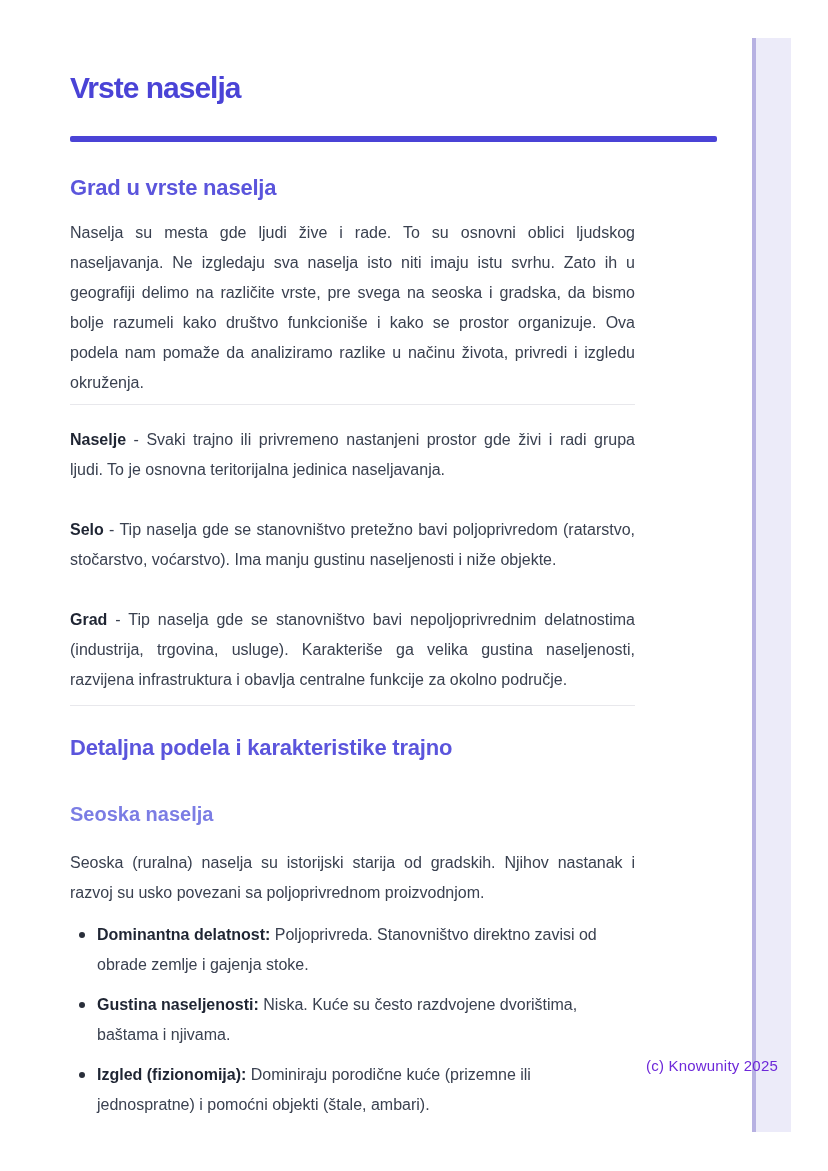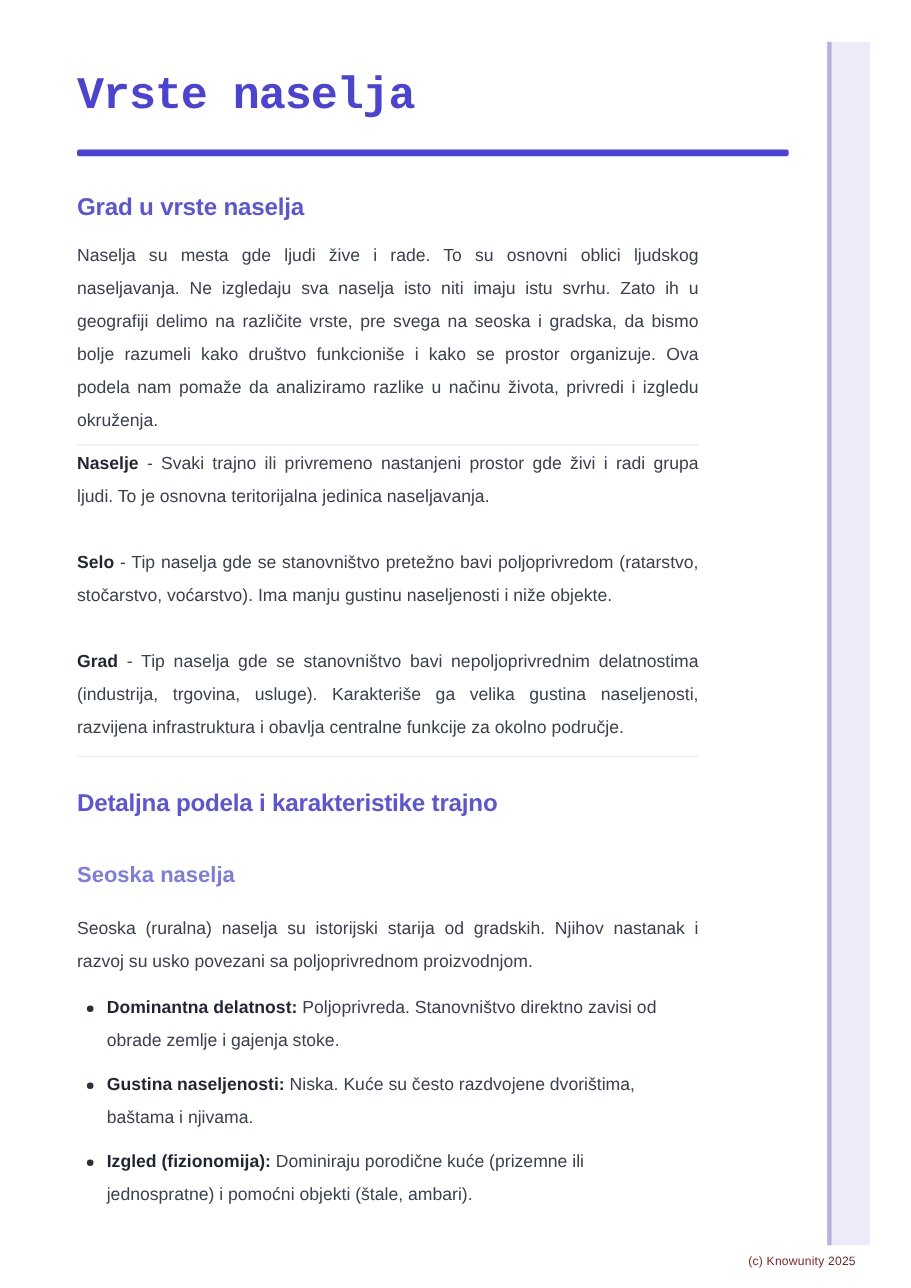--- a/index.html
+++ b/index.html
@@ -27,22 +27,22 @@
   .content {
     position: absolute;
     left: 70px;
     top: 0;
     width: 647px;
     z-index: 2;
   }
 
   h1.doc-title {
     margin-top: 64px;
-    font-family: Liberation Mono, monospace;
-    font-size: 41px;
+    font-family: Liberation Sans, sans-serif;
+    font-size: 30px;
     line-height: 48px;
     font-weight: bold;
     letter-spacing: -1px;
     color: #4a43d6;
   }
 
   .title-rule {
     margin-top: 24px;
     height: 6px;
     width: 647px;
@@ -72,21 +72,21 @@
 
   p.body-text {
     width: 565px;
     font-size: 16px;
     line-height: 30px;
     text-align: justify;
     color: #3a4150;
   }
   p.intro { margin-top: 16px; }
   p.term-def { margin-top: 30px; }
-  p.term-def.first { margin-top: 2px; }
+  p.term-def.first { margin-top: 20px; }
   p.after-sub { margin-top: 21px; text-align: justify; }
 
   strong.term, .list-title, strong.bullet-lead {
     font-weight: bold;
     color: #1f2533;
   }
 
   p.list-title-row {
     margin-top: 16px;
     font-size: 16px;
@@ -119,24 +119,24 @@
     left: 9px;
     top: 12px;
     width: 6px;
     height: 6px;
     border-radius: 50%;
     background: #2a2f3b;
   }
 
   .footer-copyright {
     position: absolute;
-    top: 1141px;
+    top: 1057px;
     right: 50px;
-    font-size: 11px;
-    color: #7f1d1d;
+    font-size: 15px;
+    color: #6d28d9;
     z-index: 3;
     letter-spacing: 0.2px;
   }
 </style>
 </head>
 <body>
 
 <div class="page-rail"></div>
 
 <div class="content">

